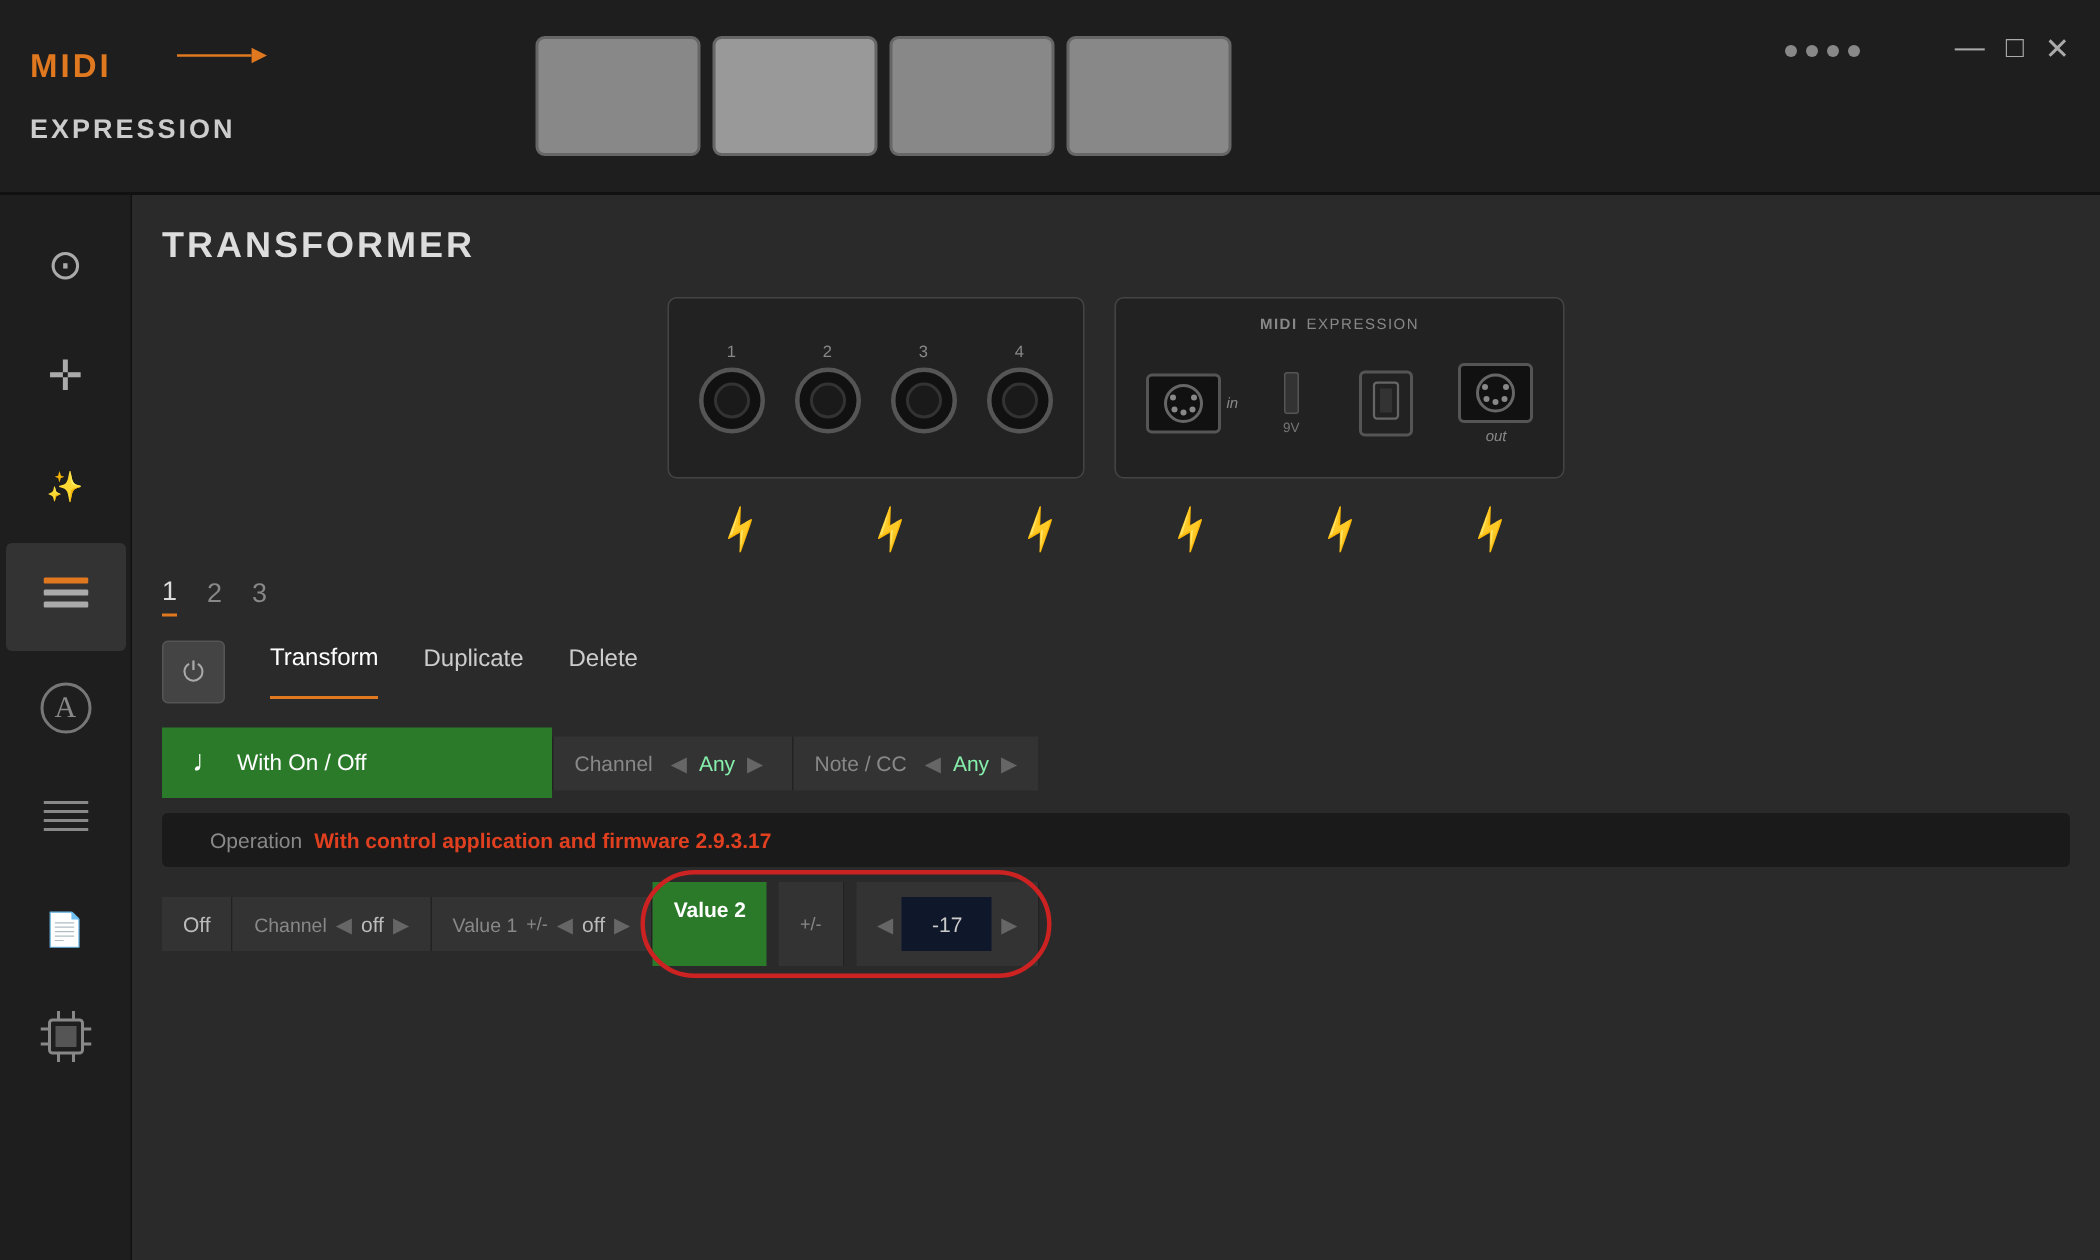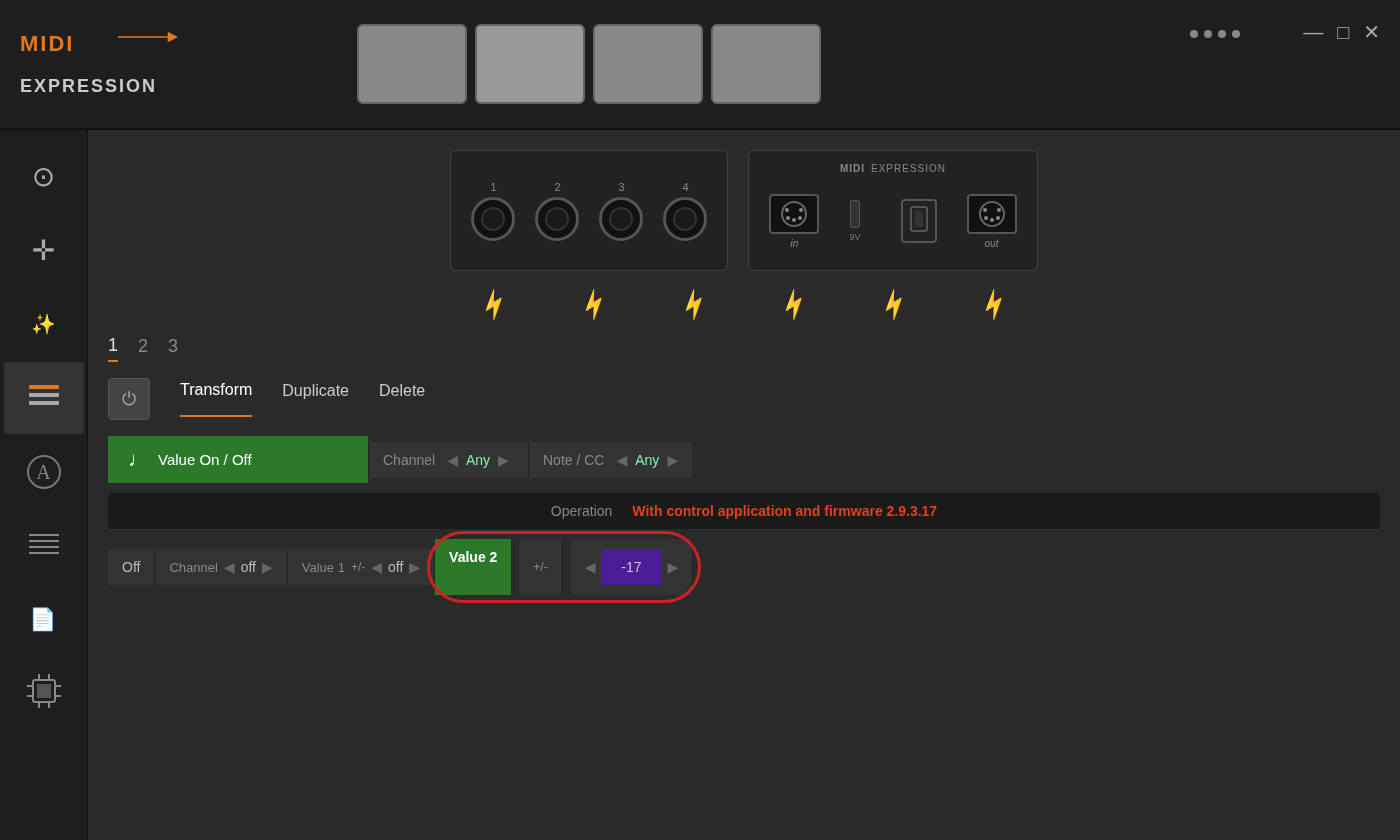--- a/index.html
+++ b/index.html
@@ -335,27 +335,26 @@
       color: #666;
       cursor: pointer;
     }
     .midi-param-value {
       color: #86efac;
     }
 
     
     .operation-bar {
       background: #1a1a1a;
-      padding: 10px 16px;
+      padding: 10px 32px;
       margin-bottom: 10px;
       border-radius: 4px;
       display: flex;
       align-items: center;
-      gap: 20px;
-      justify-content: center;
+      gap: 8px;
     }
     .op-label {
       color: #888;
       font-size: 14px;
     }
     .op-warning {
       color: #e04020;
       font-size: 14px;
       font-weight: bold;
     }
@@ -382,21 +381,21 @@
       font-size: 13px;
     }
     .op-ctrl-green {
       background: #2a7a2a;
       color: #fff;
       padding: 10px 14px;
       font-size: 14px;
       font-weight: bold;
     }
     .op-ctrl-value {
-      background: #4c1d95;
+      background: #0f172a;
       padding: 10px 16px;
       font-size: 14px;
       color: #ccc;
       min-width: 60px;
       text-align: center;
     }
 
     
     .red-circle-wrapper {
       position: relative;
@@ -497,20 +496,21 @@
           <line x1="12" y1="0" x2="12" y2="6" stroke="#888" stroke-width="2"></line>
           <line x1="22" y1="0" x2="22" y2="6" stroke="#888" stroke-width="2"></line>
           <line x1="12" y1="28" x2="12" y2="34" stroke="#888" stroke-width="2"></line>
           <line x1="22" y1="28" x2="22" y2="34" stroke="#888" stroke-width="2"></line>
         </svg>
       </span>
     </div>
   </div>
 
   <div class="content">
+    <div class="page-title">TRANSFORMER</div>
 
     <div class="device-area">
 
       <div class="device-box">
         <div class="port-group">
           <span class="port-label">1</span>
           <div class="port-jack">
               <div class="port-jack-inner"></div>
             </div>
         </div>
@@ -533,21 +533,21 @@
             </div>
         </div>
       </div>
 
       <div class="device-box2">
         <div style="display:flex;align-items:center;gap:6px;margin-bottom:10px">
           <span style="font-size:10px;color:#888;font-weight:bold;letter-spacing:1px">MIDI</span>
           <span style="font-size:10px;color:#888;letter-spacing:1px">EXPRESSION</span>
         </div>
         <div class="device-connectors">
-          <div style="display:flex;flex-direction:column;align-items:center;gap:4px">
+          <div style="display:flex;flex-direction:row;align-items:center;gap:4px">
             <div class="midi-connector">
               <svg width="34" height="28" viewBox="0 0 34 28">
                 <circle cx="17" cy="14" r="12" fill="none" stroke="#666" stroke-width="2"></circle>
                 <circle cx="10" cy="10" r="2" fill="#888"></circle>
                 <circle cx="24" cy="10" r="2" fill="#888"></circle>
                 <circle cx="17" cy="20" r="2" fill="#888"></circle>
                 <circle cx="11" cy="18" r="2" fill="#888"></circle>
                 <circle cx="23" cy="18" r="2" fill="#888"></circle>
               </svg>
             </div>
@@ -603,21 +603,21 @@
       </div>
       <span class="action-link active">Transform</span>
       <span class="action-link">Duplicate</span>
       <span class="action-link">Delete</span>
     </div>
 
 
     <div class="midi-row">
       <div class="midi-type-btn">
         <span style="font-size:20px;font-style:italic;font-family:serif">♩</span>
-        <span>Value On / Off</span>
+        <span>With On / Off</span>
       </div>
       <div class="midi-param" style="border-left:1px solid #222">
         <span class="midi-param-label">Channel</span>
         <span class="arrow-btn">◀</span>
         <span class="midi-param-value">Any</span>
         <span class="arrow-btn">▶</span>
       </div>
       <div class="midi-param" style="border-left:1px solid #222">
         <span class="midi-param-label">Note / CC</span>
         <span class="arrow-btn">◀</span>

